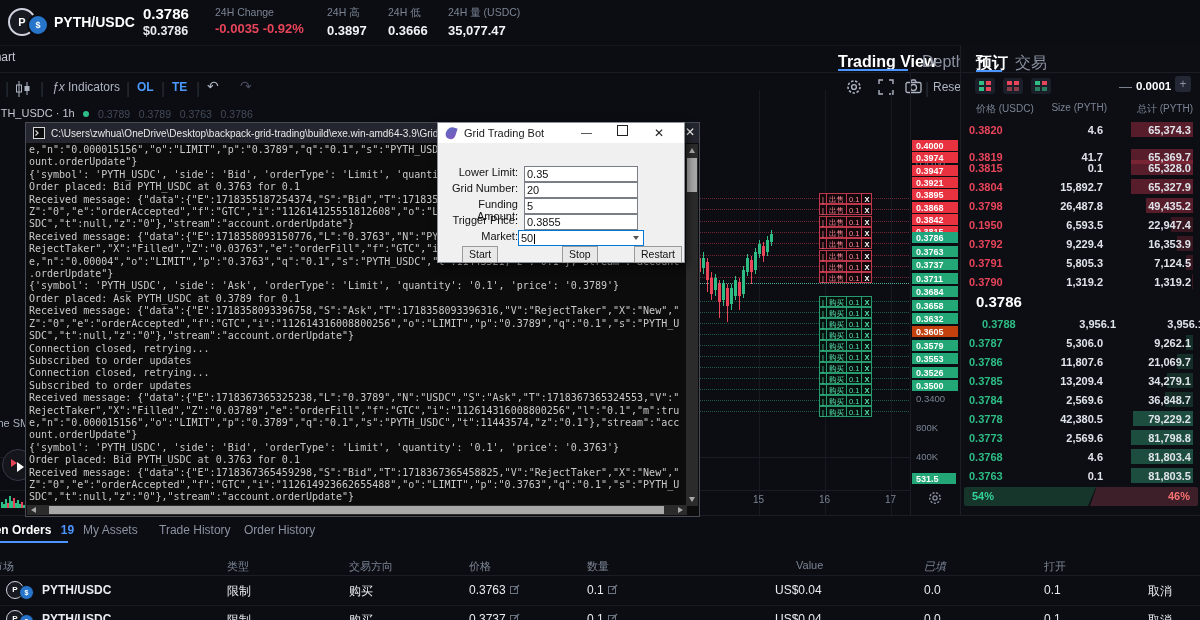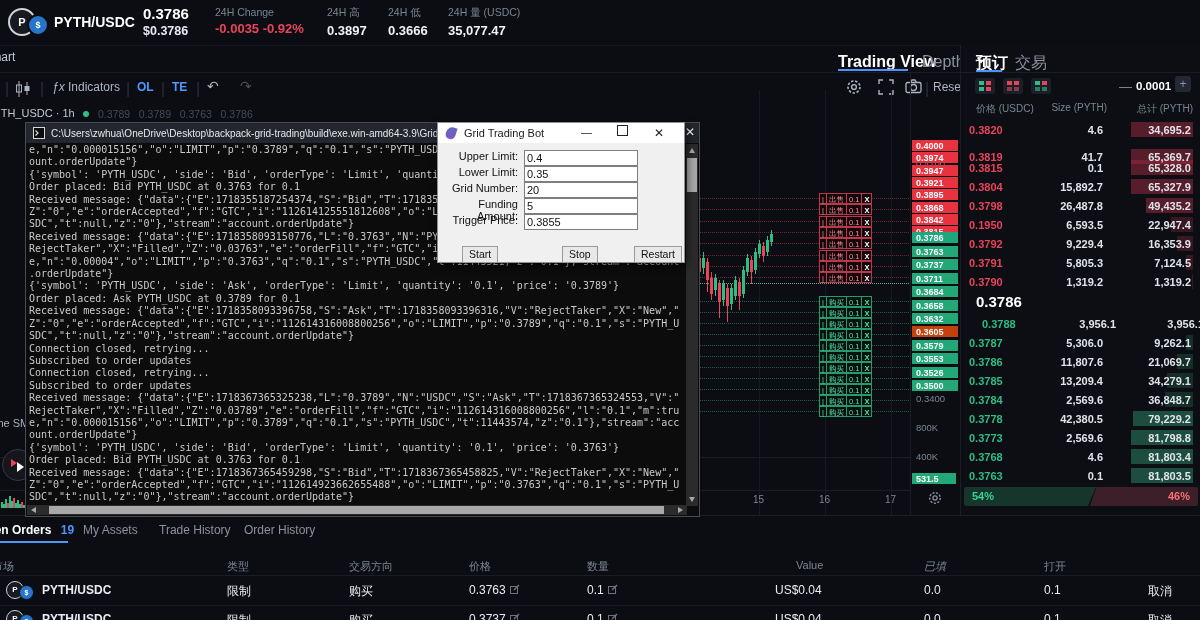--- a/index.html
+++ b/index.html
@@ -419,21 +419,21 @@
 
   <div class="abs lbl" style="left:15px;top:57px;font-size:10px;">价格 (USDC)</div>
   <div class="abs lbl" style="left:86px;top:57px;width:60px;text-align:right;font-size:10px;">Size (PYTH)</div>
   <div class="abs lbl" style="left:160px;top:57px;width:72px;text-align:right;font-size:10px;">总计 (PYTH)</div>
 
   <div id="asks">
       <div class="obrow" style="position: absolute; left: 8px; top: 75px;">
         <div class="obbar" style="position: absolute; right: 2px; top: 2px; height: 15px; width: 62px; background: rgba(150, 42, 60, 0.55);"></div>
         <span class="p red">0.3820</span>
         <span class="s">4.6</span>
-        <span class="t">34,695.2</span>
+        <span class="t">65,374.3</span>
       </div>
       <div class="obrow" style="position: absolute; left: 8px; top: 94px; margin-top: 8px;">
         <div class="obbar" style="position: absolute; right: 2px; top: 2px; height: 15px; width: 62px; background: rgba(150, 42, 60, 0.55);"></div>
         <span class="p red">0.3819</span>
         <span class="s">41.7</span>
         <span class="t">65,369.7</span>
       </div>
       <div class="obrow" style="position: absolute; left: 8px; top: 113px;">
         <div class="obbar" style="position: absolute; right: 2px; top: 2px; height: 15px; width: 62px; background: rgba(150, 42, 60, 0.55);"></div>
         <span class="p red">0.3815</span>
@@ -599,39 +599,42 @@
 
 <div class="abs" id="dialog">
   <div id="dlgtitle">
     <span style="margin-left:8px;width:10px;height:12px;background:linear-gradient(135deg,#5c6bc0,#7e57c2);border-radius:80% 0 55% 55%;transform:rotate(18deg);display:inline-block;"></span>
     <span style="margin-left:8px;">Grid Trading Bot</span>
     <span style="position:absolute;right:92px;top:3px;color:#222;font-size:11px;">—</span>
     <span style="position:absolute;right:56px;top:2px;width:9px;height:9px;border:1.2px solid #222;"></span>
     <span style="position:absolute;right:20px;top:3px;color:#222;font-size:12px;">✕</span>
   </div>
 
-  <div class="dlgrow" style="left:0;top:27px;width:248px;">
-    <span class="dlglabel" style="left:2px;">Upper Limit:</span>
-    <span class="dlginput">0.4</span>
-  </div>
   <div class="dlgrow" style="left:0;top:43px;width:248px;">
     <span class="dlglabel" style="left:2px;">Lower Limit:</span>
     <span class="dlginput">0.35</span>
   </div>
   <div class="dlgrow" style="left:0;top:59px;width:248px;">
     <span class="dlglabel" style="left:2px;">Grid Number:</span>
     <span class="dlginput">20</span>
   </div>
   <div class="dlgrow" style="left:0;top:75px;width:248px;">
     <span class="dlglabel" style="left:2px;">Funding Amount:</span>
     <span class="dlginput">5</span>
   </div>
   <div class="dlgrow" style="left:0;top:91px;width:248px;">
     <span class="dlglabel" style="left:2px;">Trigger Price:</span>
     <span class="dlginput">0.3855</span>
+  </div>
+  <div class="dlgrow" style="left:0;top:107px;width:248px;">
+    <span class="dlglabel" style="left:2px;">Market:</span>
+    <span class="dlginput" style="left:80px;width:120px;border:1px solid #0078d7;">
+      <span>50</span><span style="display:inline-block;width:1px;height:10px;background:#000;margin-left:1px;vertical-align:middle;"></span>
+      <span class="tri" style="position:absolute;right:4px;top:5px;border-top:4px solid #555;border-left:3.5px solid transparent;border-right:3.5px solid transparent;"></span>
+    </span>
   </div>
   <div class="dlgbtn" style="left:24px;">Start</div>
   <div class="dlgbtn" style="left:124px;">Stop</div>
   <div class="dlgbtn" style="left:196px;">Restart</div>
 </div>
 
 <div class="abs" id="bottompane">
   <div class="abs btab active" style="left:-22px;top:7px;">
     <span>Open Orders</span>
     <span style="color:#4c94ff;font-weight:bold;margin-left:6px;">19</span>

